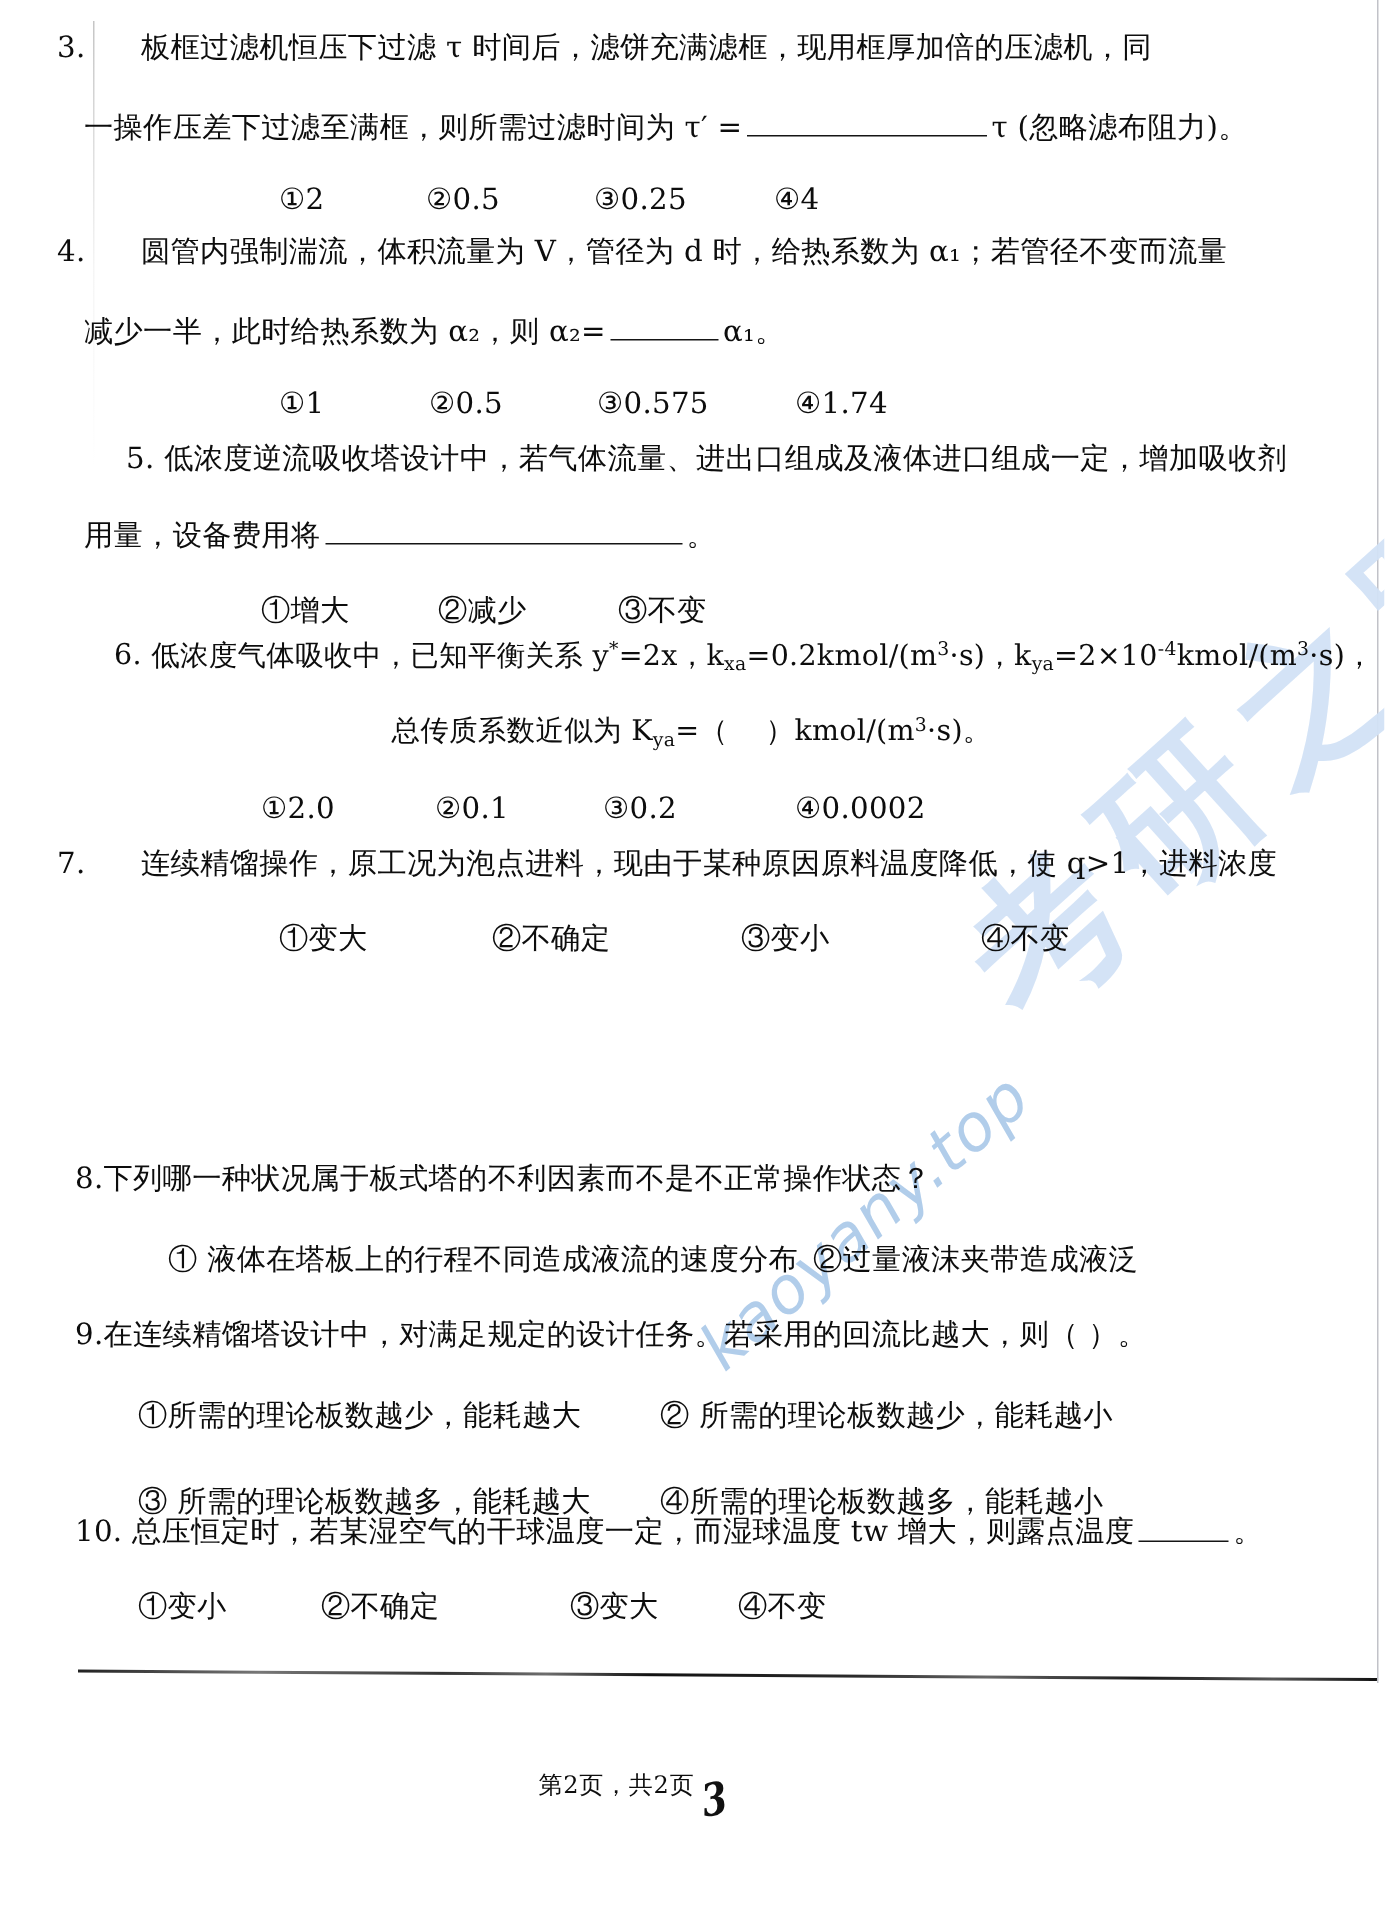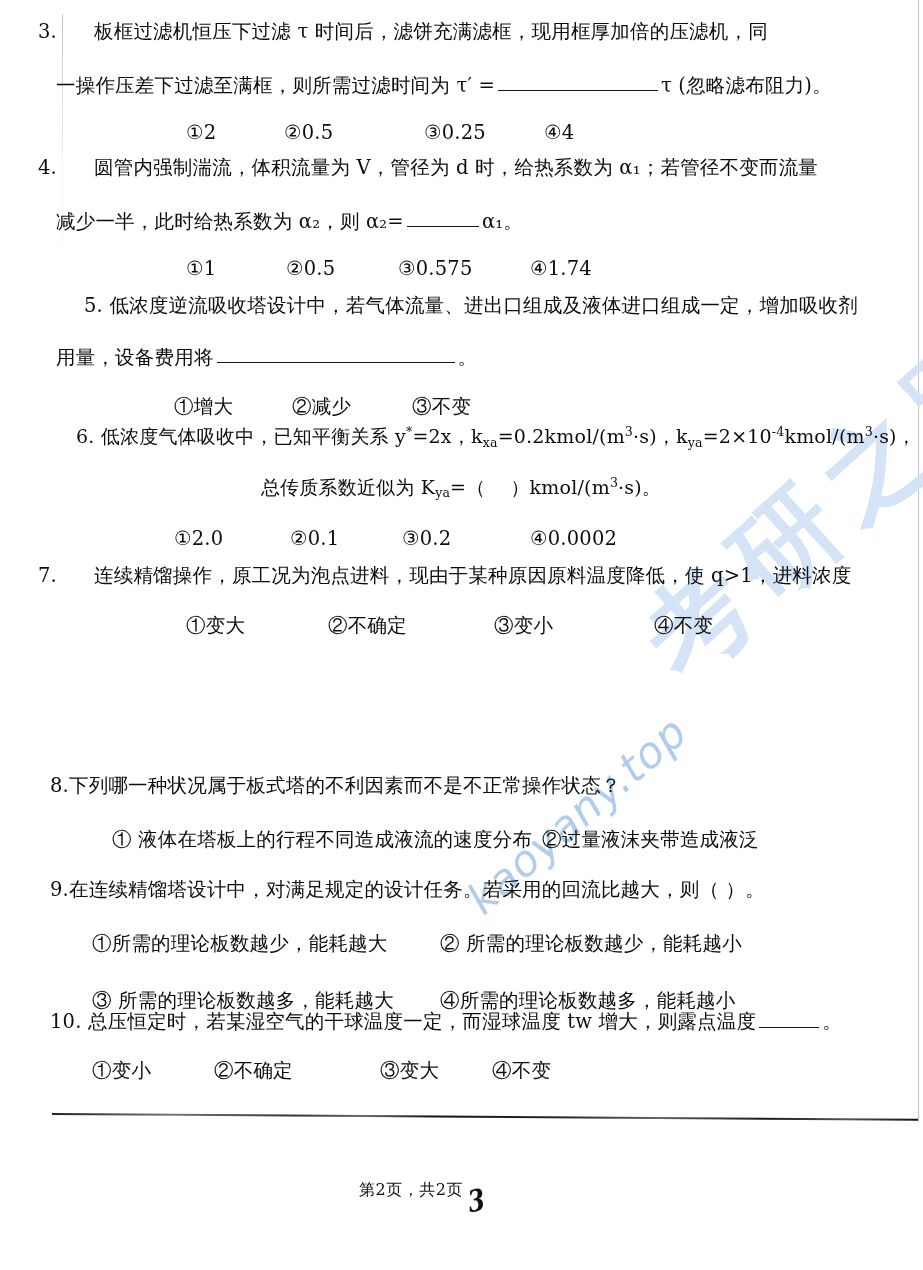--- a/index.html
+++ b/index.html
@@ -154,21 +154,21 @@
   <div class="wm wm-latin" style="left:440px; top:790px;">kaoyany.top</div>
 
   <div class="content">
 
     <div class="q" style="top:22px;">
       <div class="ln indent">板框过滤机恒压下过滤 τ 时间后，滤饼充满滤框，现用框厚加倍的压滤机，同</div>
       <div class="ln" style="margin-top:30px;">
         <span>一操作压差下过滤至满框，则所需过滤时间为 τ′ =</span><span class="blank w-long"></span><span>τ (忽略滤布阻力)。</span>
       </div>
       <div class="opts" style="margin-top:26px; padding-left:130px;">
-        <span class="opt" style="width:98px;">①2</span><span class="opt" style="width:112px;">②0.5</span><span class="opt" style="width:120px;margin-left:28px;">③0.25</span><span class="opt">④4</span>
+        <span class="opt" style="width:98px;">①2</span><span class="opt" style="width:112px;">②0.5</span><span class="opt" style="width:120px;">③0.25</span><span class="opt">④4</span>
       </div>
       <div class="ln" style="position:absolute; left:-18px; top:0px; font-size:19.5px;">3.</div>
     </div>
 
     <div class="q" style="top:158px;">
       <div class="ln indent">圆管内强制湍流，体积流量为 V，管径为 d 时，给热系数为 α₁；若管径不变而流量</div>
       <div class="ln" style="margin-top:30px;">
         <span>减少一半，此时给热系数为 α₂，则 α₂=</span><span class="blank w-mid"></span><span>α₁。</span>
       </div>
       <div class="opts" style="margin-top:26px; padding-left:130px;">

